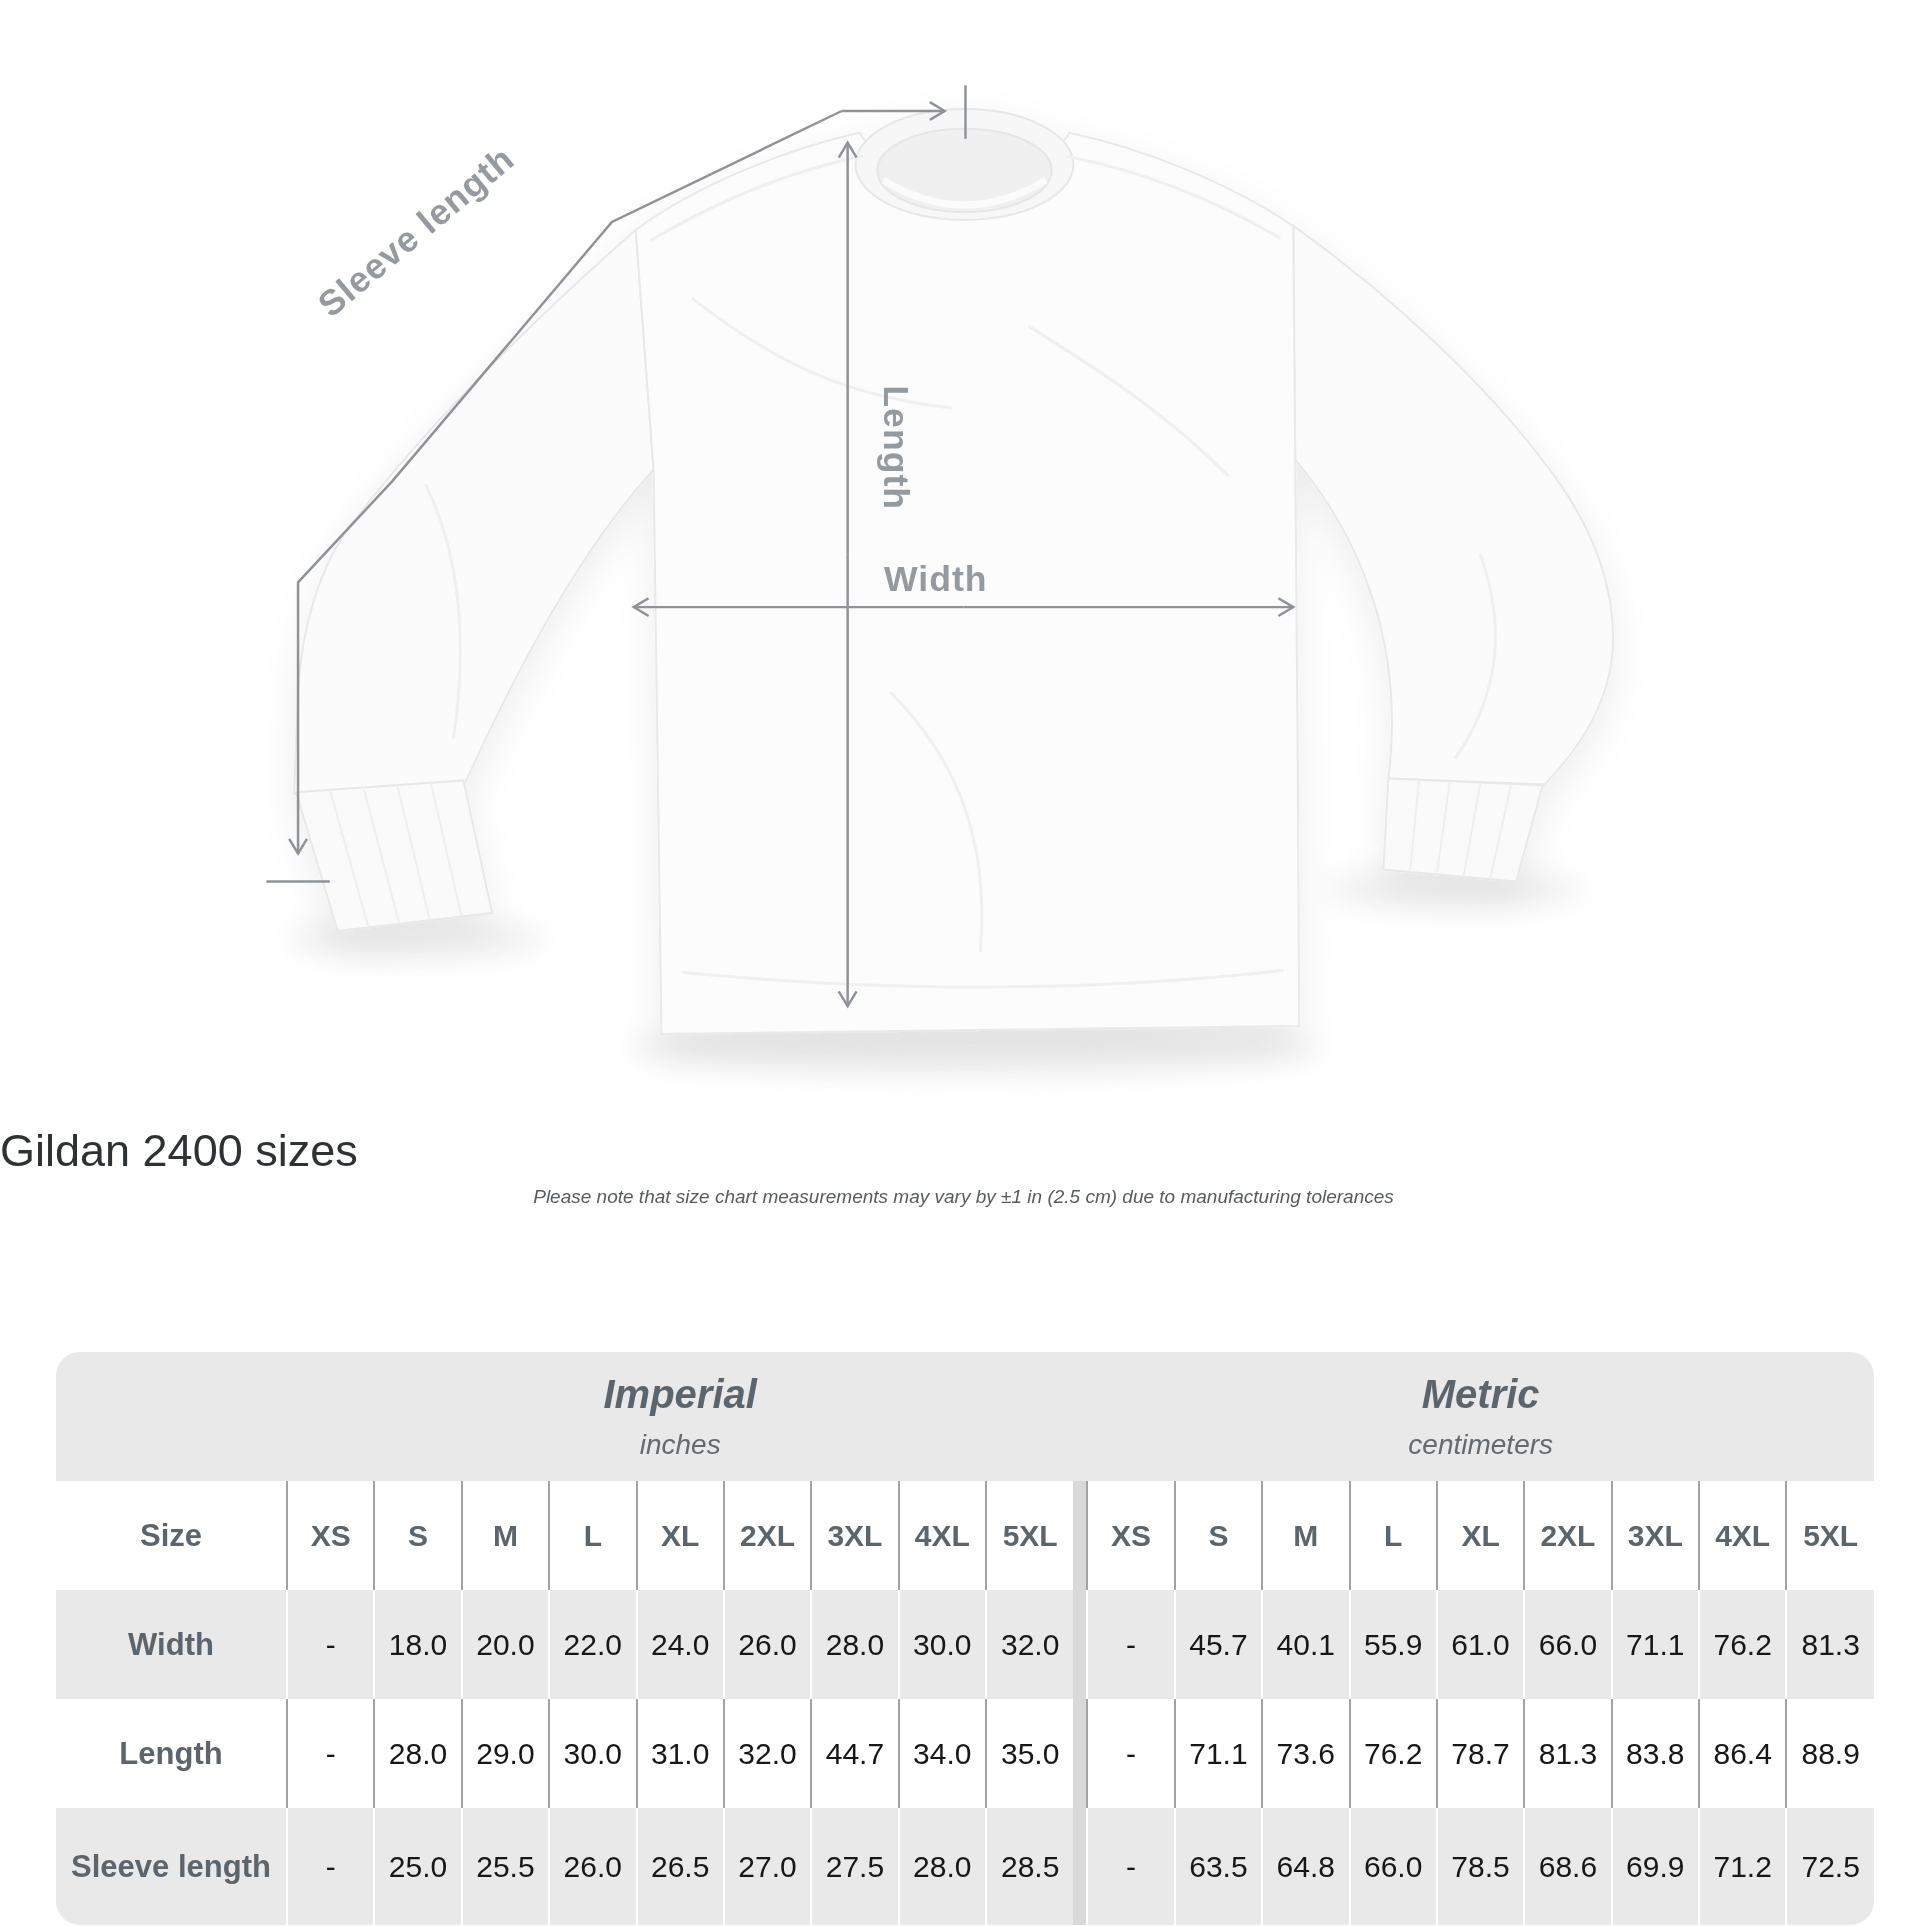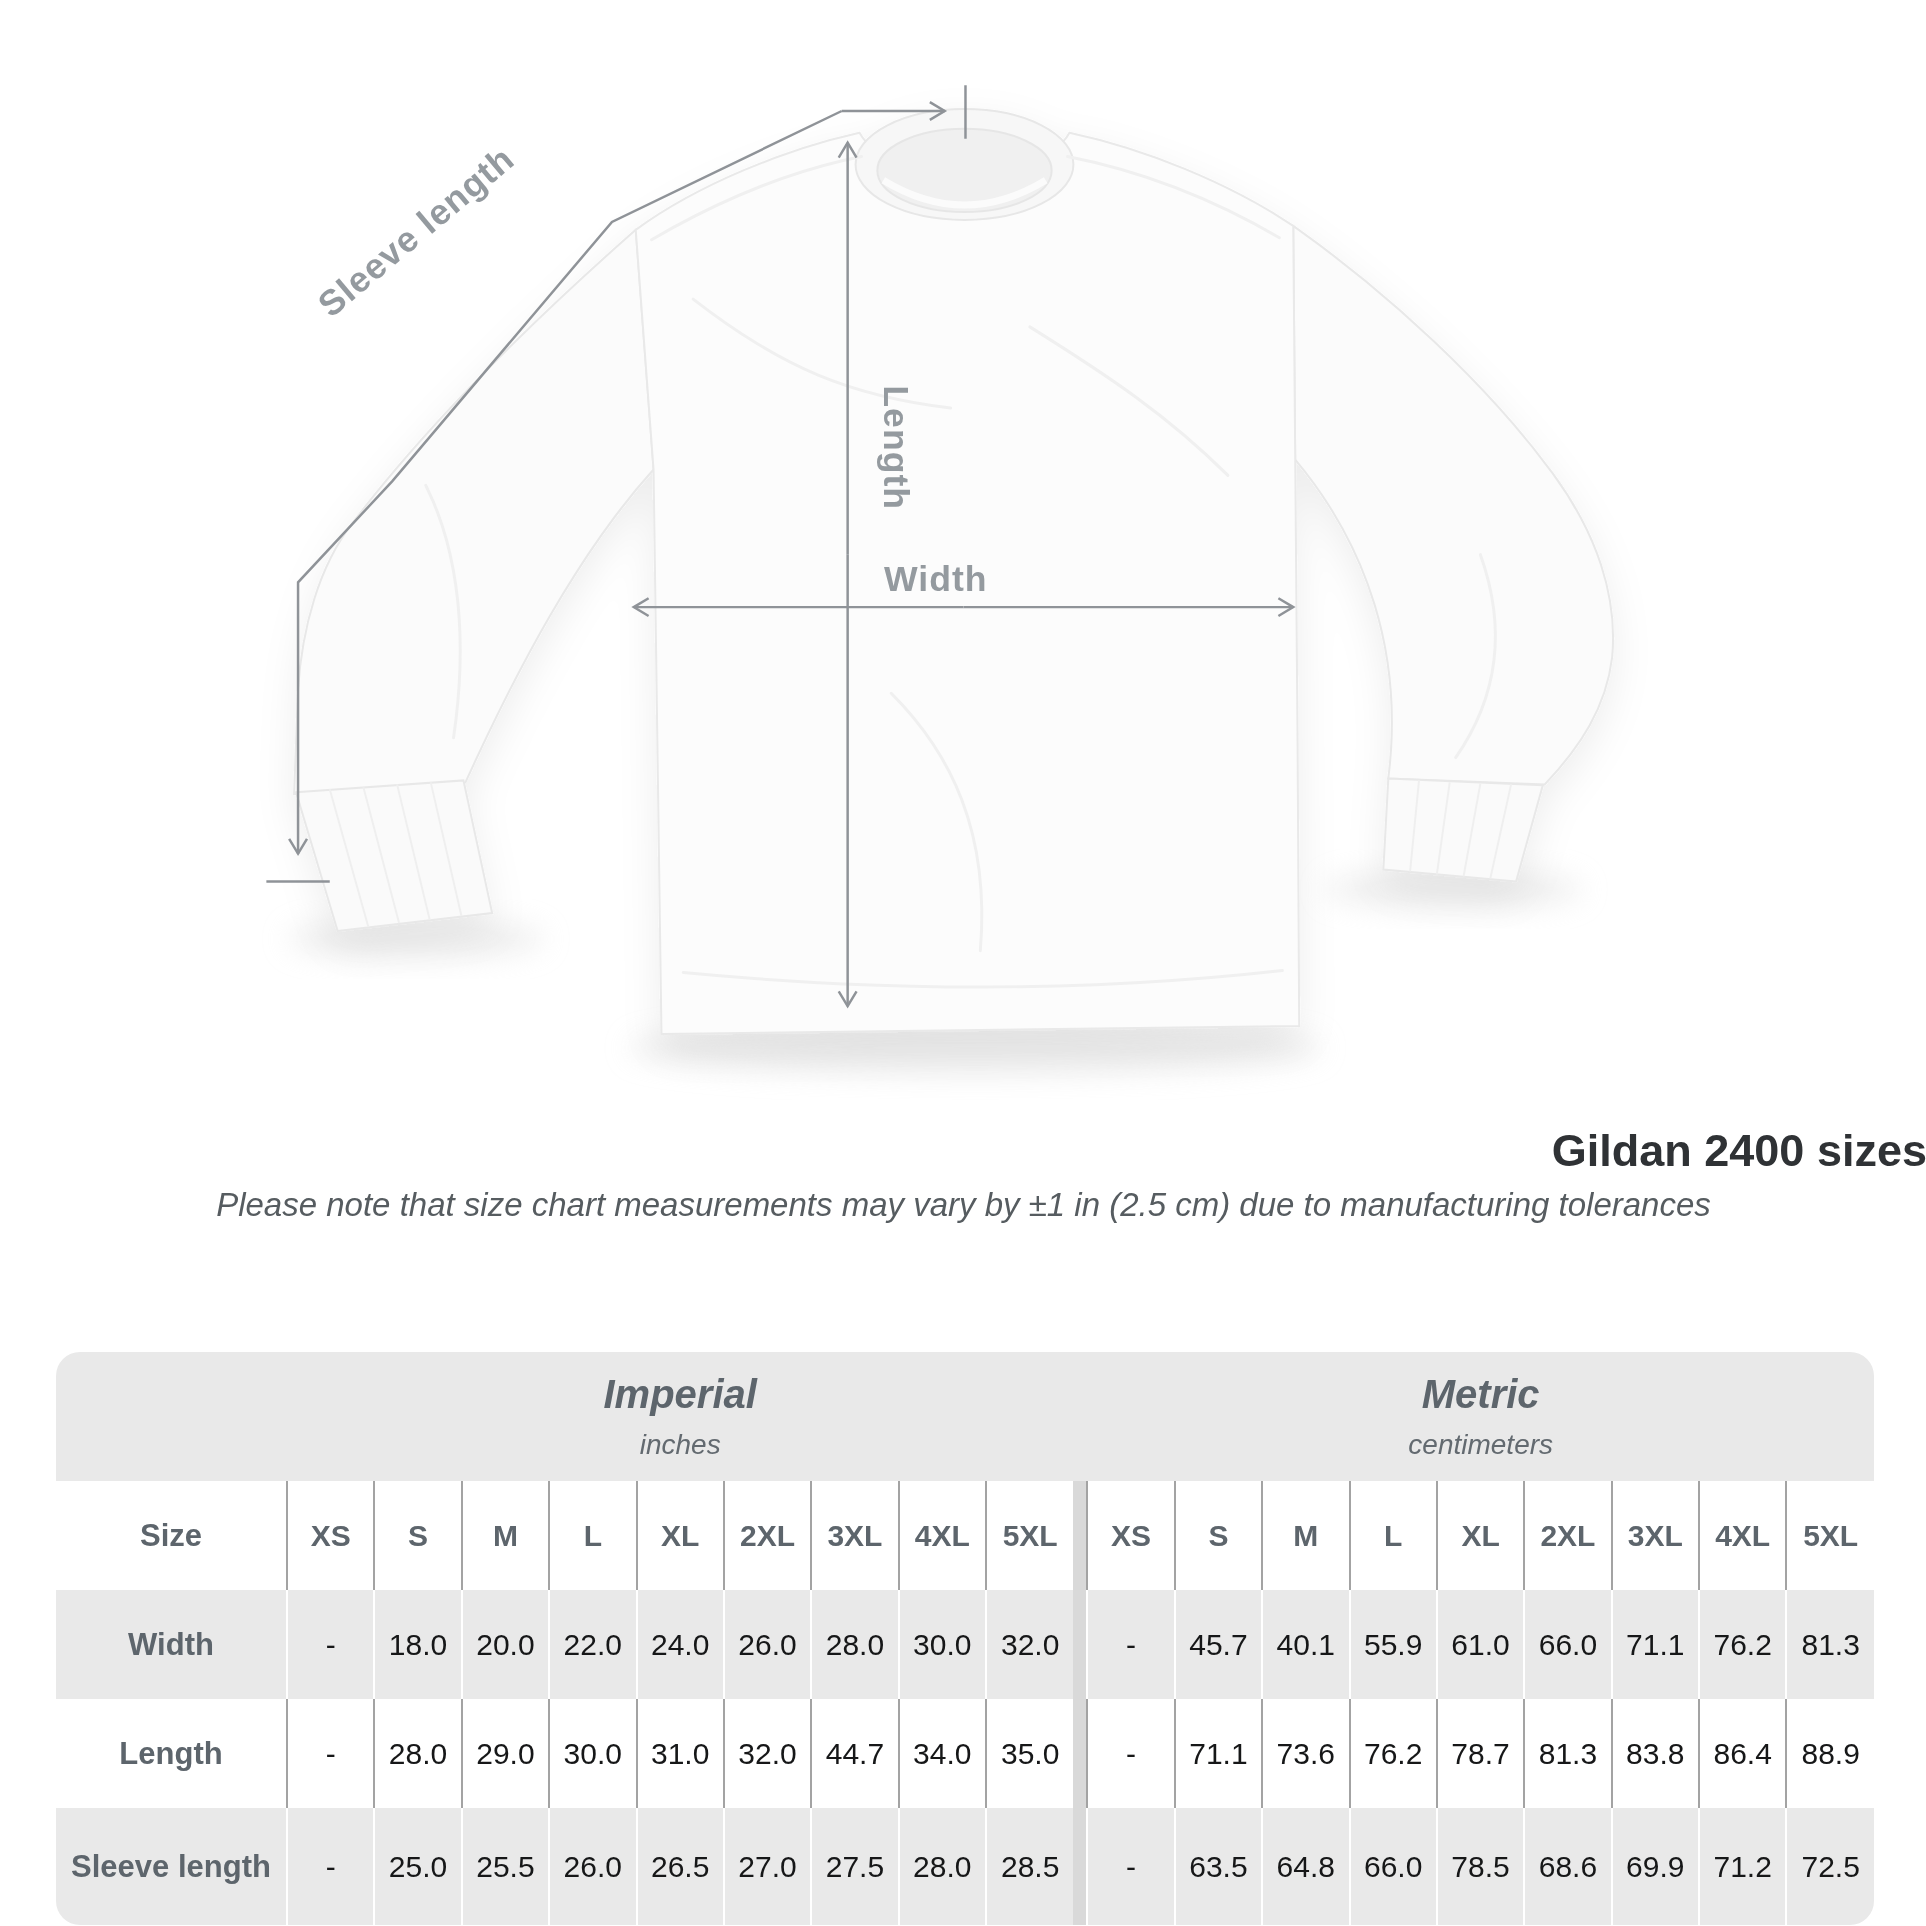--- a/index.html
+++ b/index.html
@@ -5,25 +5,25 @@
   html,body { margin:0; padding:0; background:#ffffff; }
   .canvas {
     position:relative; width:1927px; height:1927px; background:#ffffff;
     font-family:"Liberation Sans", sans-serif; overflow:hidden;
   }
   .diagram-svg { position:absolute; left:0; top:0; }
   .ann { font:700 36px "Liberation Sans", sans-serif; fill:#949a9f; letter-spacing:1px; }
 
   .page-title {
     position:absolute; left:0; top:1125px; width:100%; margin:0;
-    text-align:right; font-size:45px; font-weight:700; color:#2f3235;
+    text-align:left; font-size:45px; font-weight:400; color:#2f3235;
   }
   .page-subtitle {
     position:absolute; left:0; top:1186px; width:100%; margin:0;
-    text-align:center; font-size:33px; font-style:italic; color:#565c60;
+    text-align:center; font-size:19px; font-style:italic; color:#565c60;
   }
 
   .table-wrap {
     position:absolute; left:56px; top:1352px; width:1818px;
     border-radius:24px; overflow:hidden;
   }
   table.sizes { border-collapse:collapse; width:100%; table-layout:fixed; }
   table.sizes td { text-align:center; vertical-align:middle; padding:0; }
 
   tr.r-band td { background:#e9e9e9; height:129px; }

